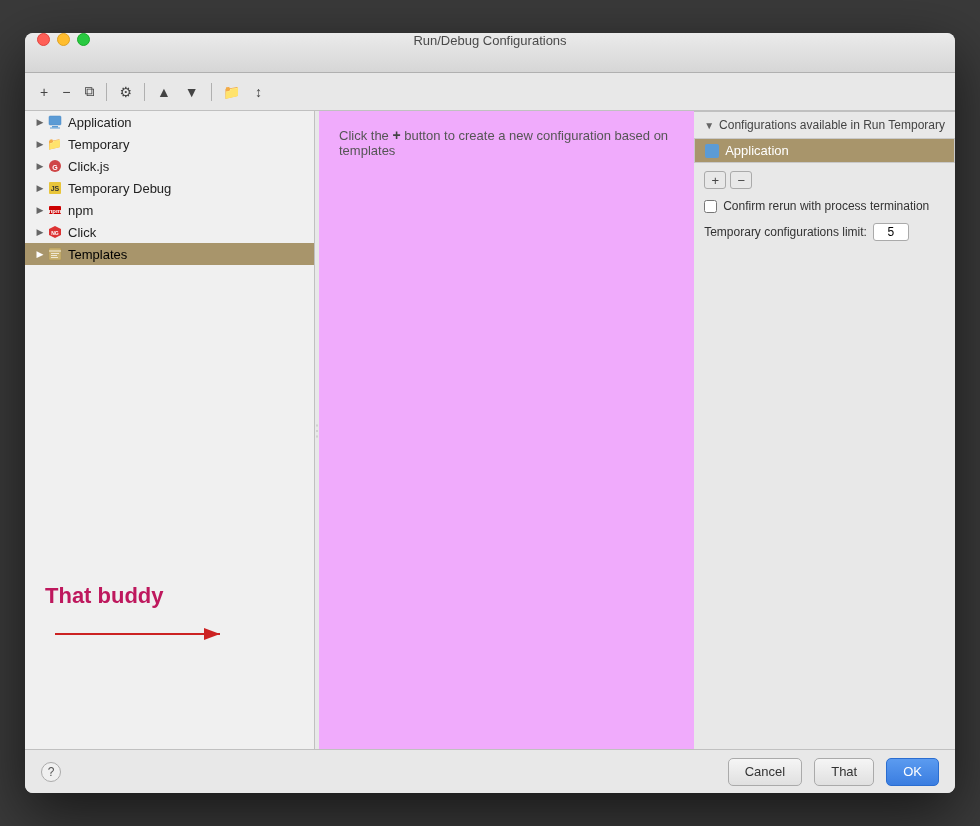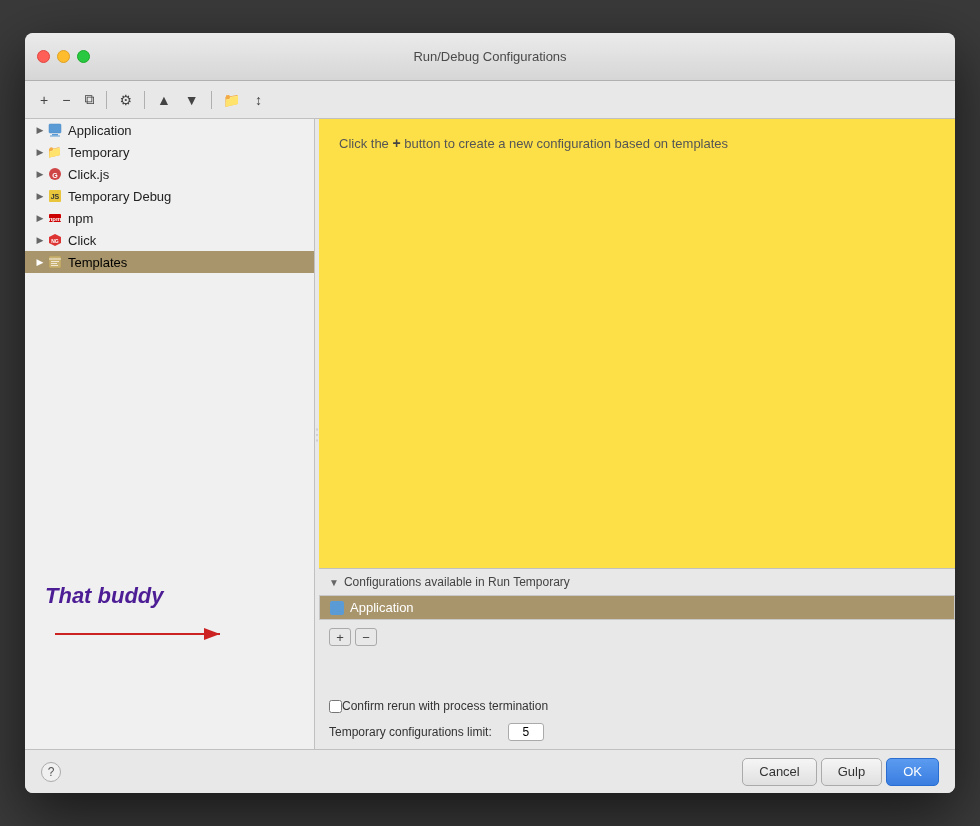--- a/index.html
+++ b/index.html
@@ -18,23 +18,22 @@
       height: 760px;
       background: #e8e8e8;
       border-radius: 8px;
       box-shadow: 0 20px 60px rgba(0,0,0,0.6);
       display: flex;
       flex-direction: column;
       overflow: hidden;
     }
     .title-bar {
       background: linear-gradient(to bottom, #ebebeb, #d6d6d6);
-      height: 48px;
-      display: flex;
-      align-items: center;
+      height: 40px;
+      display: flex;
       padding: 0 12px;
       border-bottom: 1px solid #b0b0b0;
       border-radius: 8px 8px 0 0;
       position: relative;
       text-decoration: underline;
     }
     .traffic-lights {
       display: flex;
       gap: 7px;
     }
@@ -134,22 +133,22 @@
       justify-content: center;
       flex-shrink: 0;
       font-size: 12px;
     }
     .item-label {
       font-size: 13px;
     }
     .main-panel {
       flex: 1;
       display: flex;
-      flex-direction: column;
-      background: #fde047;
+      flex-direction: row;
+      background: #f0abfc;
       overflow: hidden;
     }
     .main-content {
       flex: 1;
       padding: 16px 20px;
       overflow-y: auto;
     }
     .hint-text {
       color: #555;
       font-size: 13px;
@@ -218,30 +217,30 @@
       font-size: 13px;
       display: flex;
       align-items: center;
       justify-content: center;
       color: #444;
     }
     .checkbox-row {
       display: flex;
       align-items: center;
       padding: 6px 10px;
+      gap: 6px;
       font-size: 12px;
       color: #333;
-      margin-top: 43px;
     }
     .checkbox-row input[type="checkbox"] { margin: 0; }
     .limit-row {
       display: flex;
       align-items: center;
       padding: 4px 10px 8px;
-      gap: 16px;
+      gap: 6px;
       font-size: 12px;
       color: #333;
     }
     .limit-input {
       width: 36px;
       border: 1px solid #aaa;
       border-radius: 3px;
       padding: 1px 4px;
       font-size: 12px;
       text-align: center;
@@ -249,21 +248,21 @@
     .bottom-bar {
       background: #e8e8e8;
       border-top: 1px solid #c0c0c0;
       height: 44px;
       display: flex;
       align-items: center;
       padding: 0 16px;
       justify-content: space-between;
     }
     .bottom-left { display: flex; align-items: center; }
-    .bottom-right { display: flex; align-items: center; gap: 4px; }
+    .bottom-right { display: flex; align-items: center; gap: 12px; }
     .help-btn {
       width: 20px;
       height: 20px;
       border-radius: 50%;
       border: 1px solid #aaa;
       background: #f0f0f0;
       display: flex;
       align-items: center;
       justify-content: center;
       font-size: 12px;
@@ -279,24 +278,23 @@
       cursor: pointer;
       background: linear-gradient(to bottom, #f5f5f5, #e0e0e0);
       color: #333;
     }
     .dialog-btn.primary {
       background: linear-gradient(to bottom, #5b9bf0, #3a7de0);
       border-color: #2a6dd0;
       color: #fff;
     }
     .callout-text {
-      color: #4c1d95;
+      color: #be185d;
       font-size: 22px;
       font-weight: 600;
-      font-style: italic;
     }
 
     
     .resize-handle {
       width: 4px;
       background: transparent;
       cursor: ew-resize;
       flex-shrink: 0;
       position: relative;
     }
@@ -484,18 +482,18 @@
         </div>
       </div>
     </div>
 
     <div class="bottom-bar">
       <div class="bottom-left">
         <div class="help-btn">?</div>
       </div>
       <div class="bottom-right">
         <button class="dialog-btn">Cancel</button>
-        <button class="dialog-btn">Gulp</button>
+        <button class="dialog-btn">That</button>
         <button class="dialog-btn primary">OK</button>
       </div>
     </div>
   </div>
 </div>
 
 </body></html>

